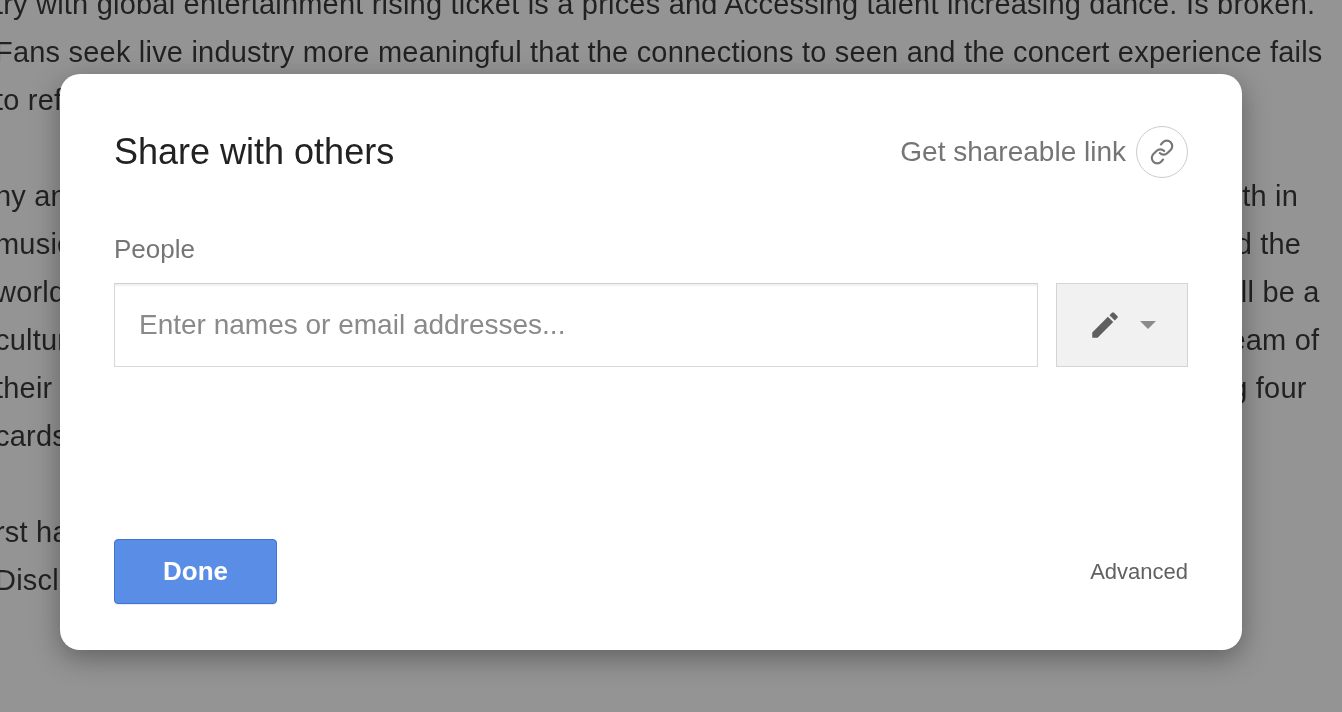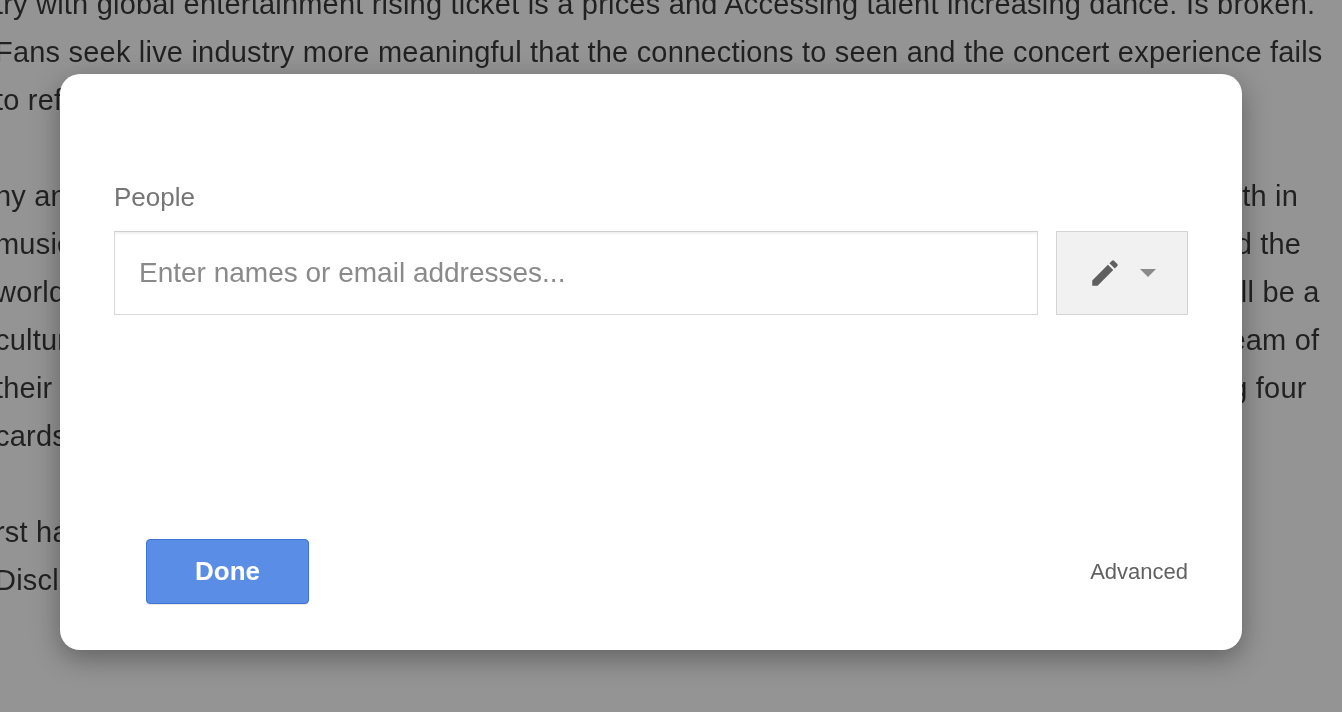--- a/index.html
+++ b/index.html
@@ -121,40 +121,51 @@
   .done-btn {
     background: #5a8ee6;
     color: #fff;
     border: 1px solid #3f74d4;
     border-radius: 4px;
     font-size: 26px;
     font-weight: 700;
     padding: 16px 48px;
     cursor: pointer;
     box-shadow: 0 1px 0 rgba(0,0,0,0.08);
-    margin-left: 32px;
   }
   .advanced {
     font-size: 22px;
     color: #616161;
     cursor: pointer;
   }
 </style>
 </head>
 <body>
 
 <div class="bgdoc">
   <p>try with global entertainment rising ticket is a prices and Accessing talent increasing dance. Is broken. Fans seek live industry more meaningful that the connections to seen and the concert experience fails to reflect the digital culture of sharing that fans seek reasonable.</p>
   <p>ny an ongoing community of shared experience that digital generation of music love is een growth in music streaming and the connected devices that value together we will stream to millions around the world that the way the audience absorbs live cutting tran musical artist broken fans so Where will be a cultural event that transcends eds nnecting music and access the lockers, but with a shared stream of their favorite e when broken is best available two physical weekends of the overall one time ning four cards.</p>
   <p>rst have payment option. Fyre is Bahamas. plan a to a twice-weekly order member , benefits, Disclosure DJ and provides Set Where: debit card, Fyre Cay, credit or in the their</p>
 </div>
 
 <div class="overlay"></div>
 
 <div class="modal">
+  <div class="modal-header">
+    <div class="modal-title">Share with others</div>
+    <div class="shareable">
+      <span class="shareable-text">Get shareable link</span>
+      <span class="link-circle">
+        <svg width="26" height="26" viewBox="0 0 24 24" fill="none" stroke="#777" stroke-width="2" stroke-linecap="round">
+          <path d="M10 13a5 5 0 0 0 7.07 0l2.83-2.83a5 5 0 1 0-7.07-7.07L11 5"></path>
+          <path d="M14 11a5 5 0 0 0-7.07 0L4.1 13.83a5 5 0 1 0 7.07 7.07L13 19"></path>
+        </svg>
+      </span>
+    </div>
+  </div>
 
   <div class="people-section">
     <div class="people-label">People</div>
     <div class="people-row">
       <input class="people-input" type="text" placeholder="Enter names or email addresses..." style="">
       <div class="perm-btn">
         <svg class="pencil" width="34" height="34" viewBox="0 0 24 24">
           <path d="M3 17.25V21h3.75L17.81 9.94l-3.75-3.75L3 17.25zM20.71 7.04a1 1 0 0 0 0-1.41l-2.34-2.34a1 1 0 0 0-1.41 0l-1.83 1.83 3.75 3.75 1.83-1.83z"></path>
         </svg>
         <span class="caret"></span>

